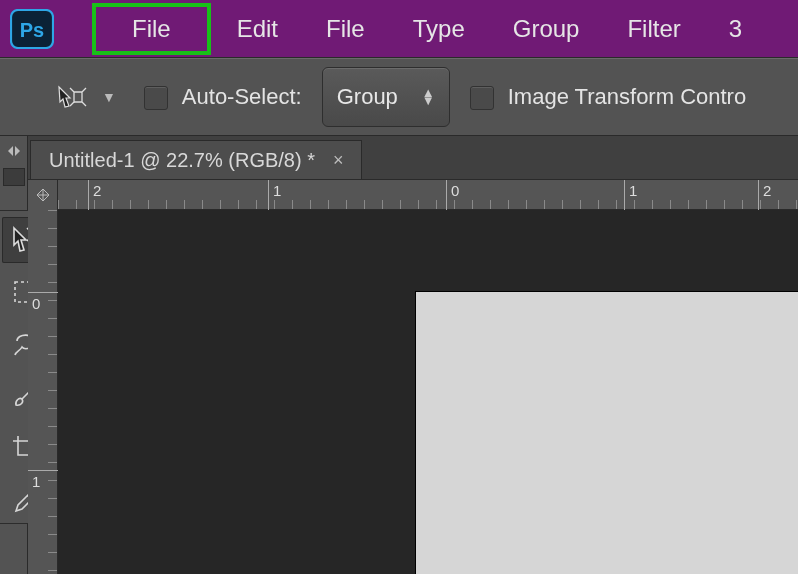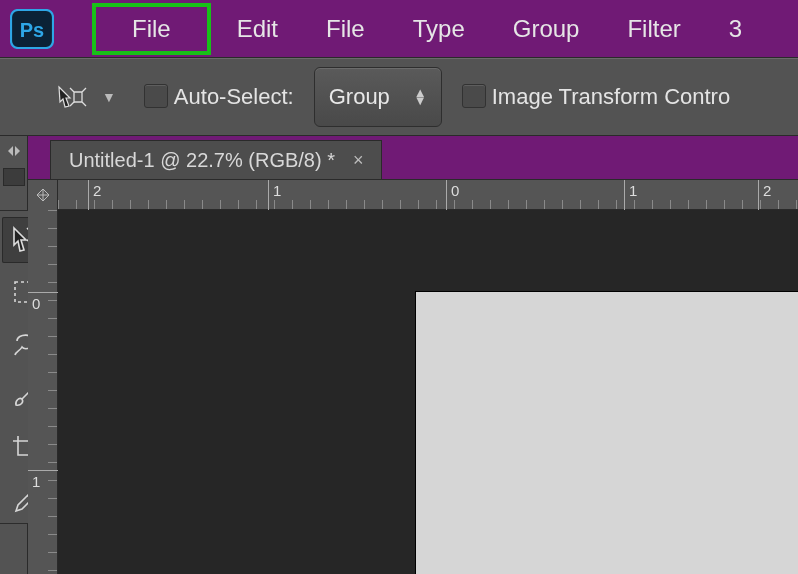--- a/index.html
+++ b/index.html
@@ -71,21 +71,21 @@
   .opt-select {
     display: flex; align-items: center; gap: 24px;
     background: linear-gradient(#5a5a5a,#494949);
     border: 1px solid #2e2e2e;
     border-radius: 6px;
     padding: 16px 14px;
     font-size: 22px;
     box-shadow: inset 0 1px 0 #6b6b6b;
   }
   .opt-select .updown { font-size: 13px; line-height: 8px; color: #ccc; display:flex; flex-direction:column; }
-  .opt-row { display:flex; align-items:flex-start; gap:6px; }
+  .opt-row { display:flex; align-items:flex-end; gap:14px; }
 
   
   .doc-area {
     display: flex;
     height: calc(574px - 58px - 78px);
   }
   .gutter {
     width: 28px;
     background: #535353;
     border-right: 1px solid #2a2a2a;
@@ -129,25 +129,25 @@
   }
   .tool svg { width: 30px; height: 30px; stroke: #d6d6d6; fill: none; stroke-width: 1.6; }
 
   .canvas-col {
     flex: 1;
     display: flex;
     flex-direction: column;
   }
   .tab-strip {
     height: 44px;
-    background: #701a75;
+    background: #404040;
     border-bottom: 1px solid #2a2a2a;
     display: flex;
     align-items: stretch;
-    padding-left: 22px;
+    padding-left: 2px;
   }
   .doc-tab {
     display: flex; align-items: center; gap: 18px;
     background: #4d4d4d;
     border: 1px solid #2a2a2a;
     border-bottom: none;
     padding: 0 18px;
     font-size: 20px;
     color: #d8d8d8;
     margin-top: 4px;

